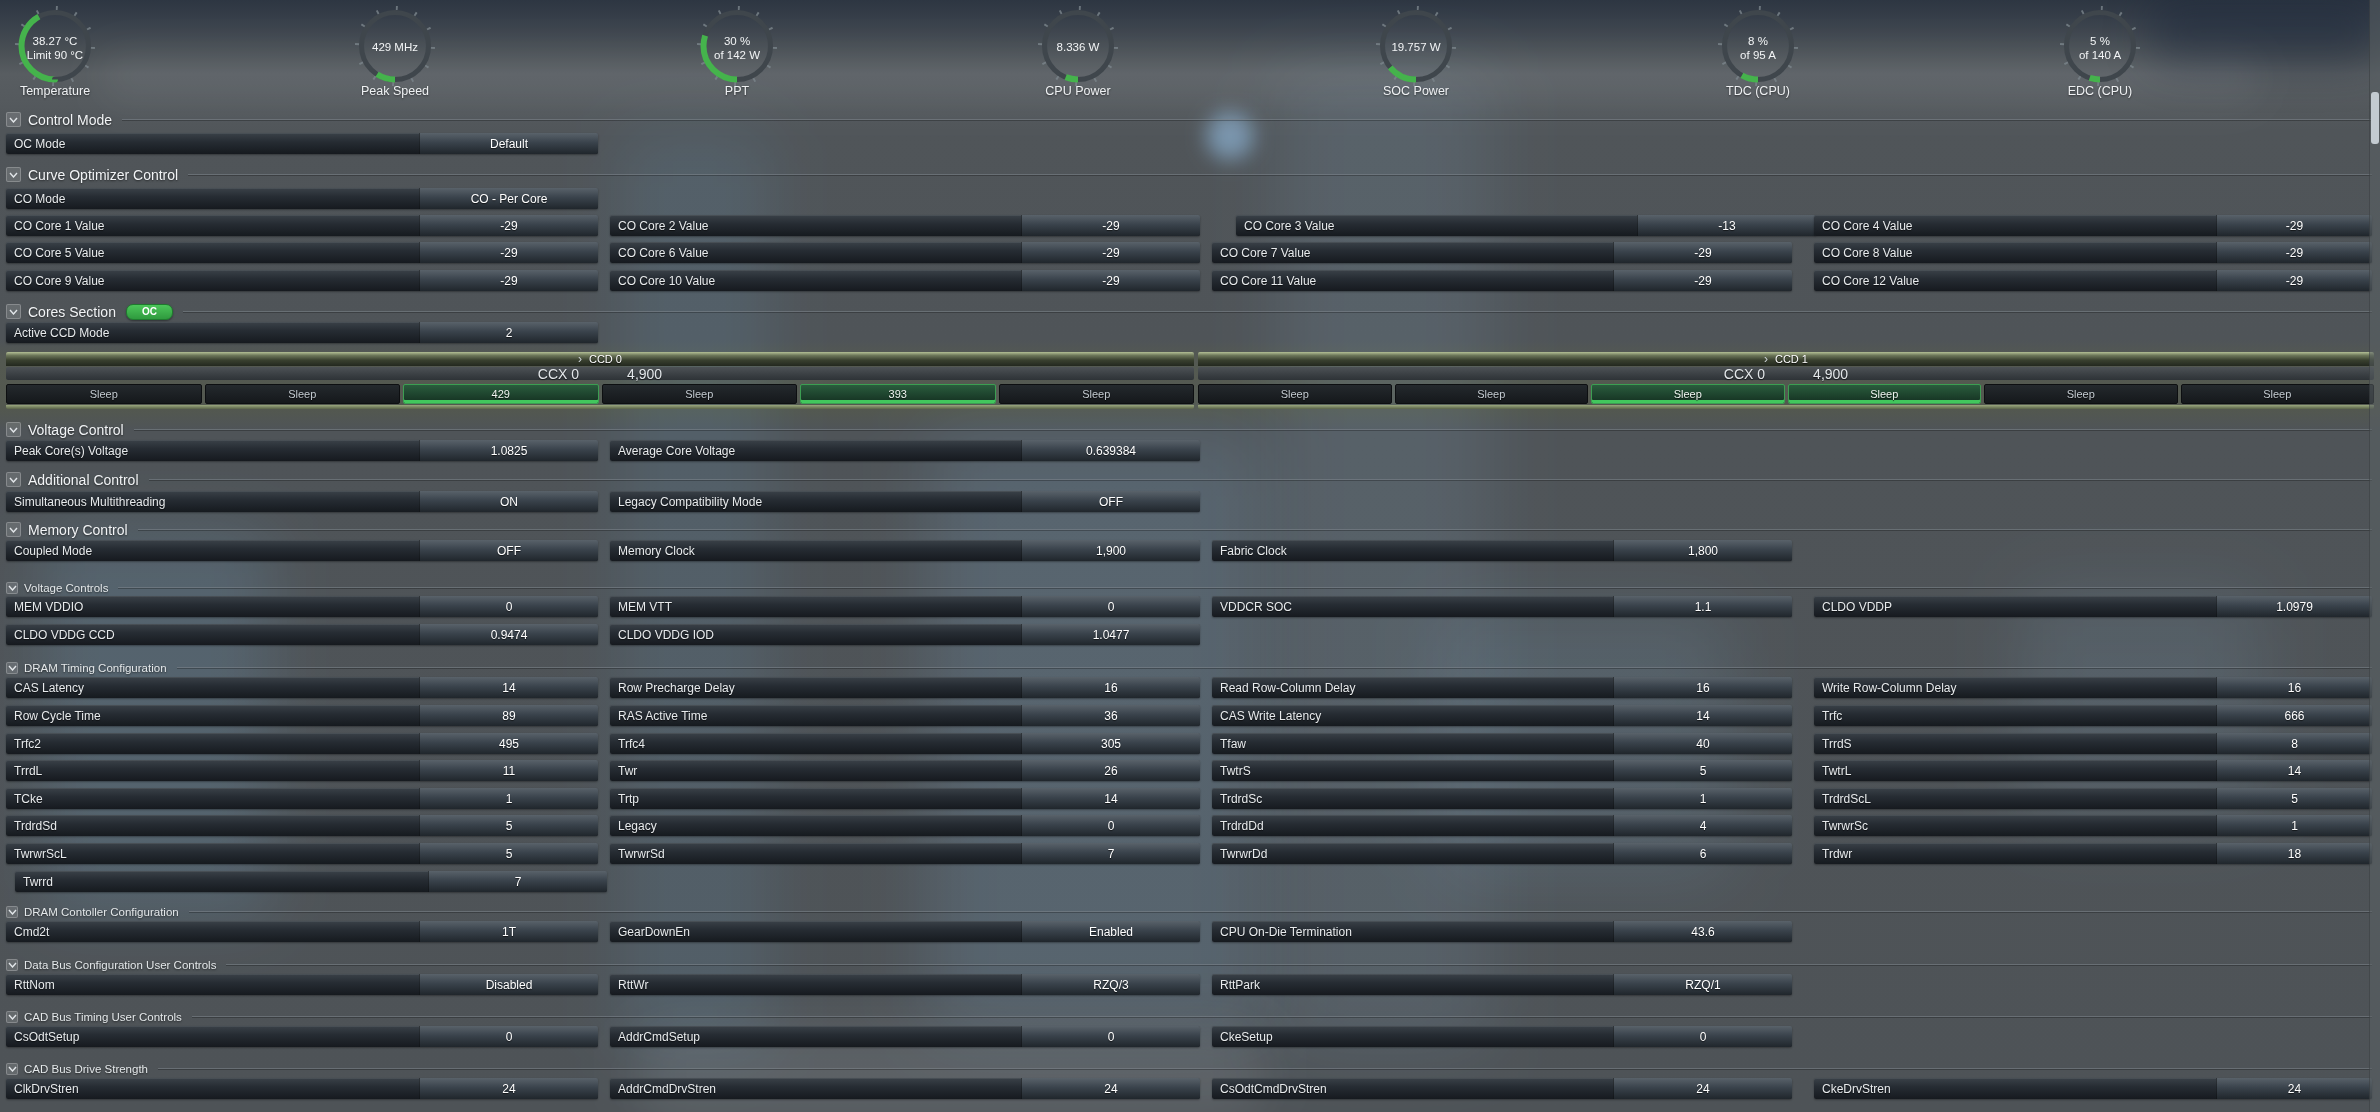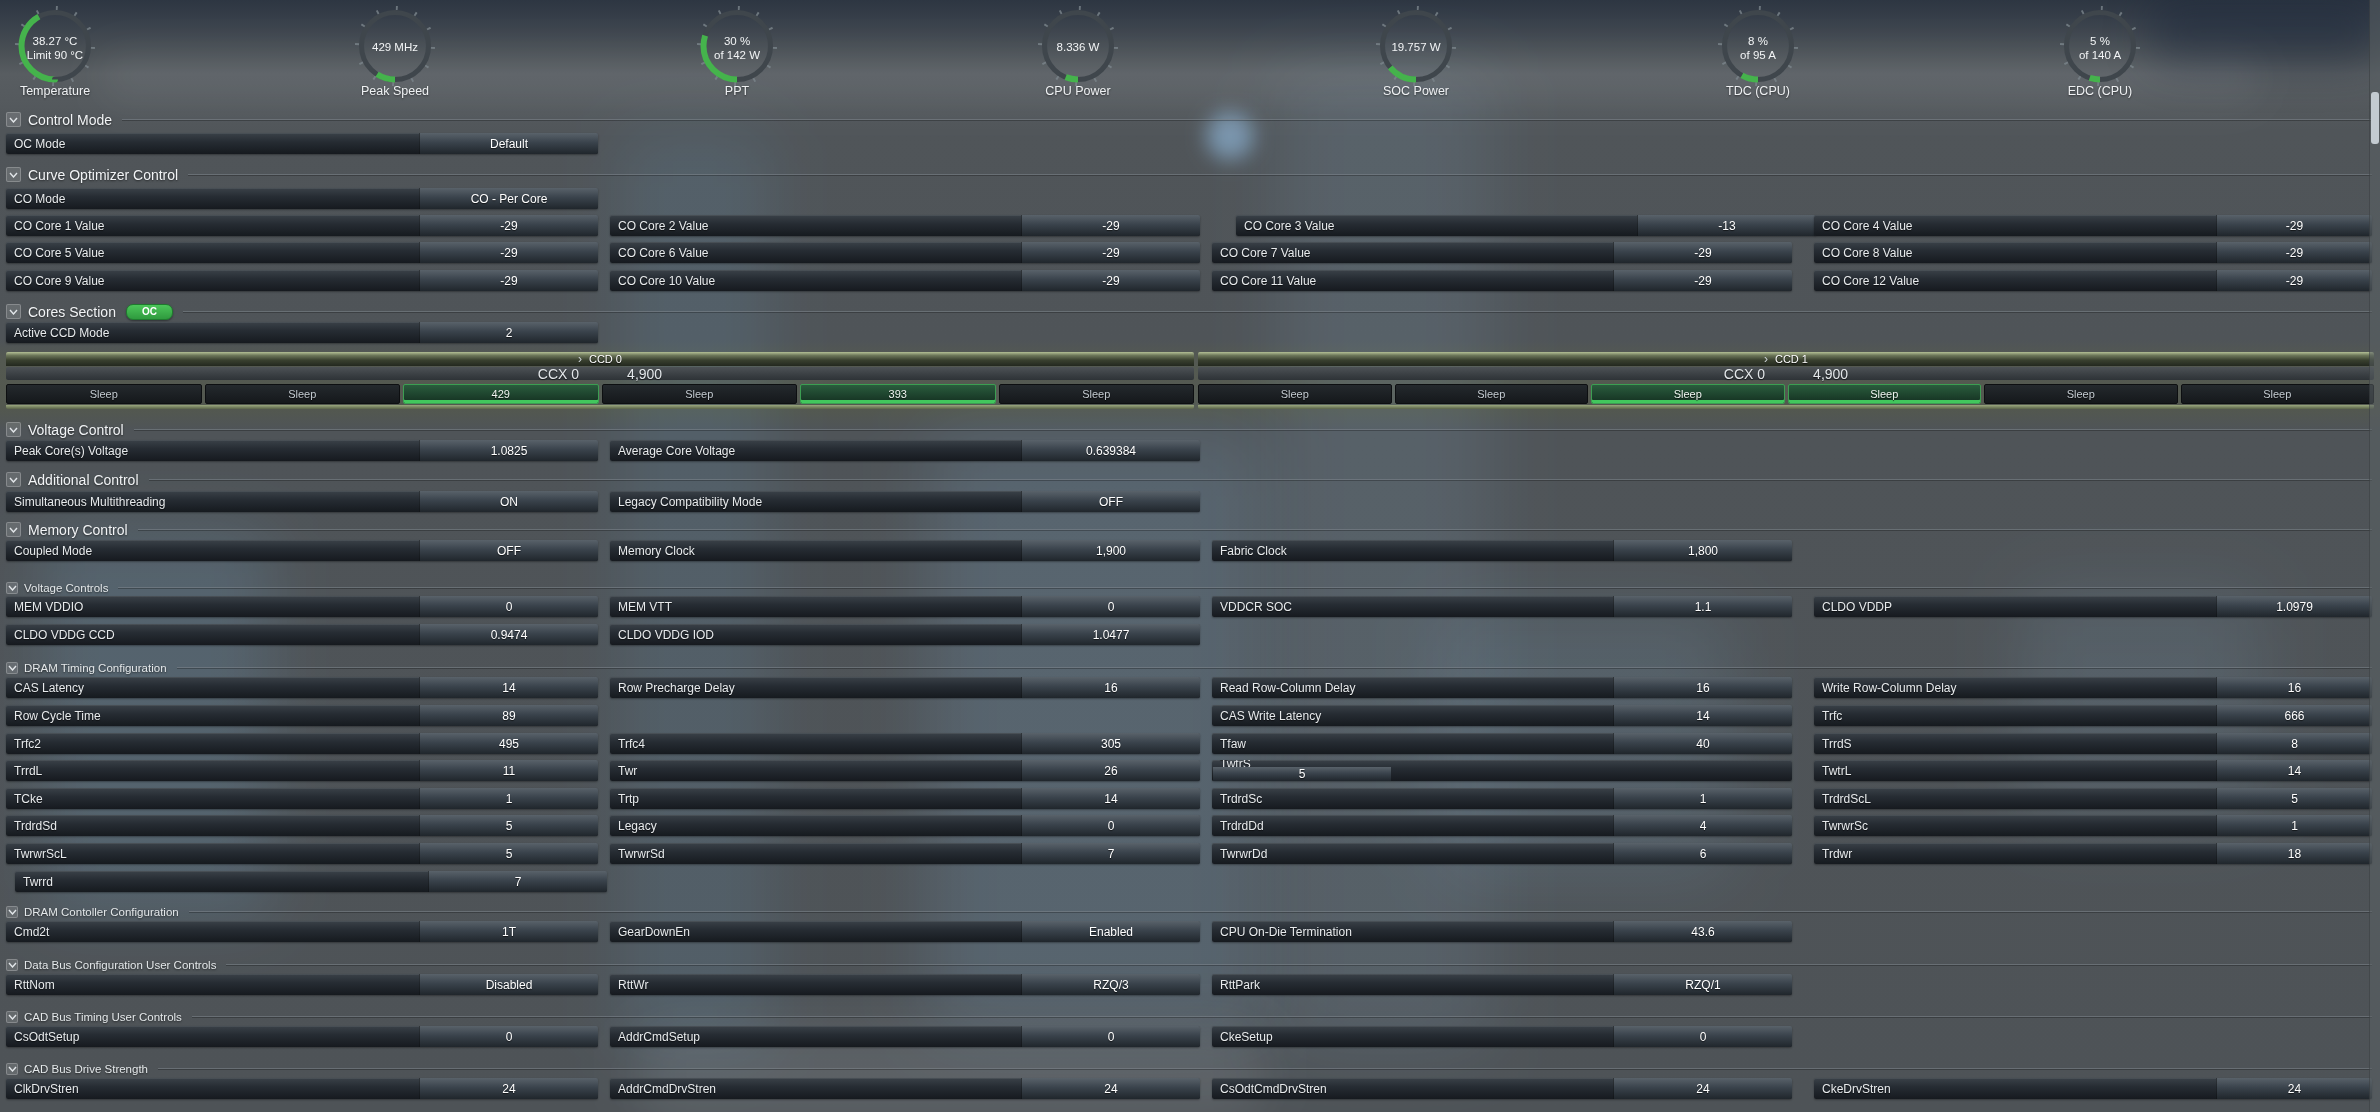--- a/index.html
+++ b/index.html
@@ -376,20 +376,24 @@
         <div class="pcell" style="left: 1814px; width: 558px;">
           <span class="plabel">Write Row-Column Delay</span>
           <span class="vseg" style="width:155px">16</span>
         </div>
       </div>
       <div class="prow" style="top: 705px;">
         <div class="pcell" style="left: 6px; width: 592px;">
           <span class="plabel">Row Cycle Time</span>
           <span class="vseg" style="width:178px">89</span>
         </div>
+        <div class="pcell" style="left: 610px; width: 590px;">
+          <span class="plabel">RAS Active Time</span>
+          <span class="vseg" style="width:178px">36</span>
+        </div>
         <div class="pcell" style="left: 1212px; width: 580px;">
           <span class="plabel">CAS Write Latency</span>
           <span class="vseg" style="width:178px">14</span>
         </div>
         <div class="pcell" style="left: 1814px; width: 558px;">
           <span class="plabel">Trfc</span>
           <span class="vseg" style="width:155px">666</span>
         </div>
       </div>
       <div class="prow" style="top: 733px;">
@@ -412,21 +416,21 @@
       </div>
       <div class="prow" style="top: 760px;">
         <div class="pcell" style="left: 6px; width: 592px;">
           <span class="plabel">TrrdL</span>
           <span class="vseg" style="width:178px">11</span>
         </div>
         <div class="pcell" style="left: 610px; width: 590px;">
           <span class="plabel">Twr</span>
           <span class="vseg" style="width:178px">26</span>
         </div>
-        <div class="pcell" style="left: 1212px; width: 580px; flex-direction: column;">
+        <div class="pcell" style="left: 1212px; width: 580px;">
           <span class="plabel">TwtrS</span>
           <span class="vseg" style="width:178px">5</span>
         </div>
         <div class="pcell" style="left: 1814px; width: 558px;">
           <span class="plabel">TwtrL</span>
           <span class="vseg" style="width:155px">14</span>
         </div>
       </div>
       <div class="prow" style="top: 788px;">
         <div class="pcell" style="left: 6px; width: 592px;">

